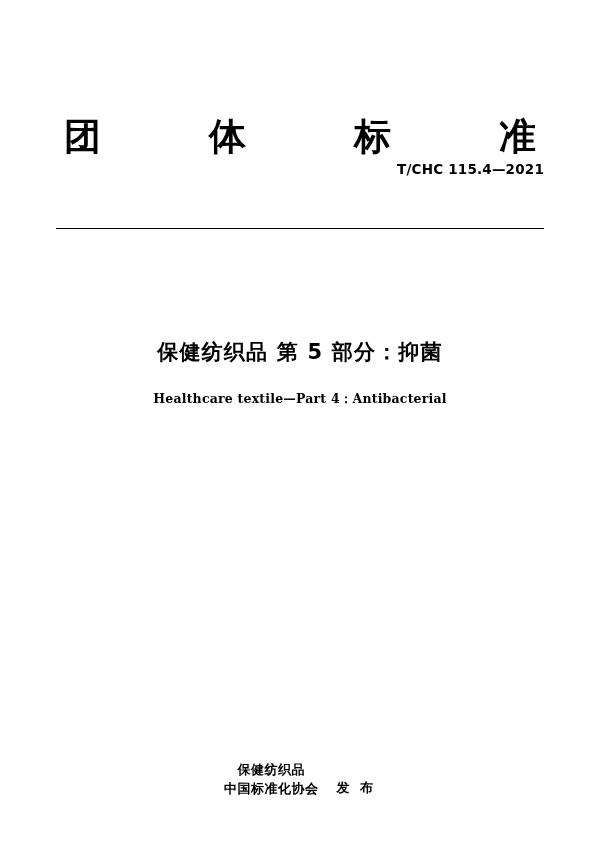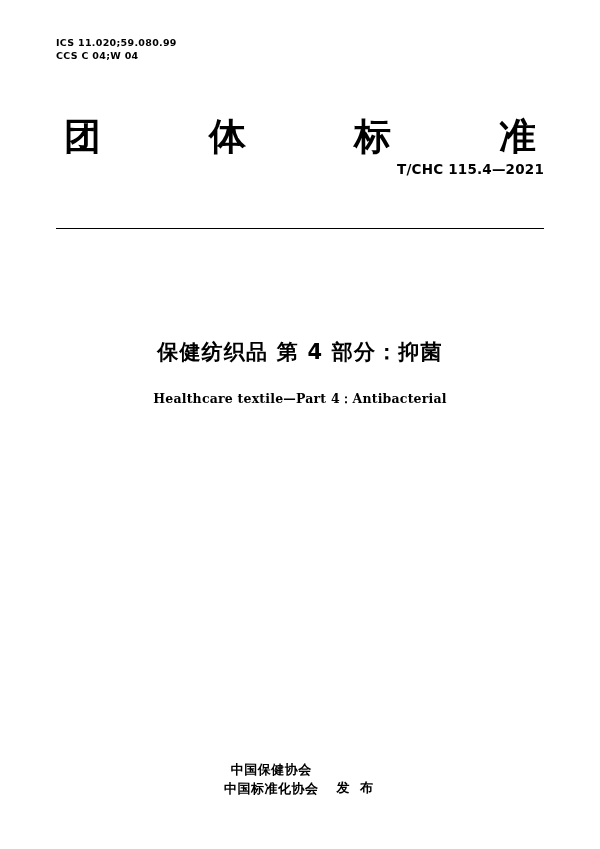--- a/index.html
+++ b/index.html
@@ -144,44 +144,40 @@
     letter-spacing: 3px;
     align-self: flex-end;
     padding-bottom: 1px;
   }
 </style>
 </head>
 <body>
 
 <div class="page">
 
-  <div class="codes">
-    <div>ICS 11.020;59.080.99</div>
-    <div>CCS C 04;W 04</div>
-  </div>
 
   <div class="big-title">
     <span>团</span>
     <span>体</span>
     <span>标</span>
     <span>准</span>
   </div>
 
   <div class="std-numbers">
     <div>T/CHC 115.4—2021</div>
   </div>
 
   <div class="rule"></div>
 
-  <div class="doc-title">保健纺织品  第 4 部分：抑菌</div>
+  <div class="doc-title">保健纺织品  第 5 部分：抑菌</div>
 
   <div class="doc-subtitle">Healthcare textile—Part 4：Antibacterial</div>
 
 
   <div class="publisher">
     <div class="publisher-orgs">
-      <div>中国保健协会</div>
+      <div>保健纺织品</div>
       <div>中国标准化协会</div>
     </div>
     <div class="publisher-verb">发 布</div>
   </div>
 
 </div>
 
 </body></html>

